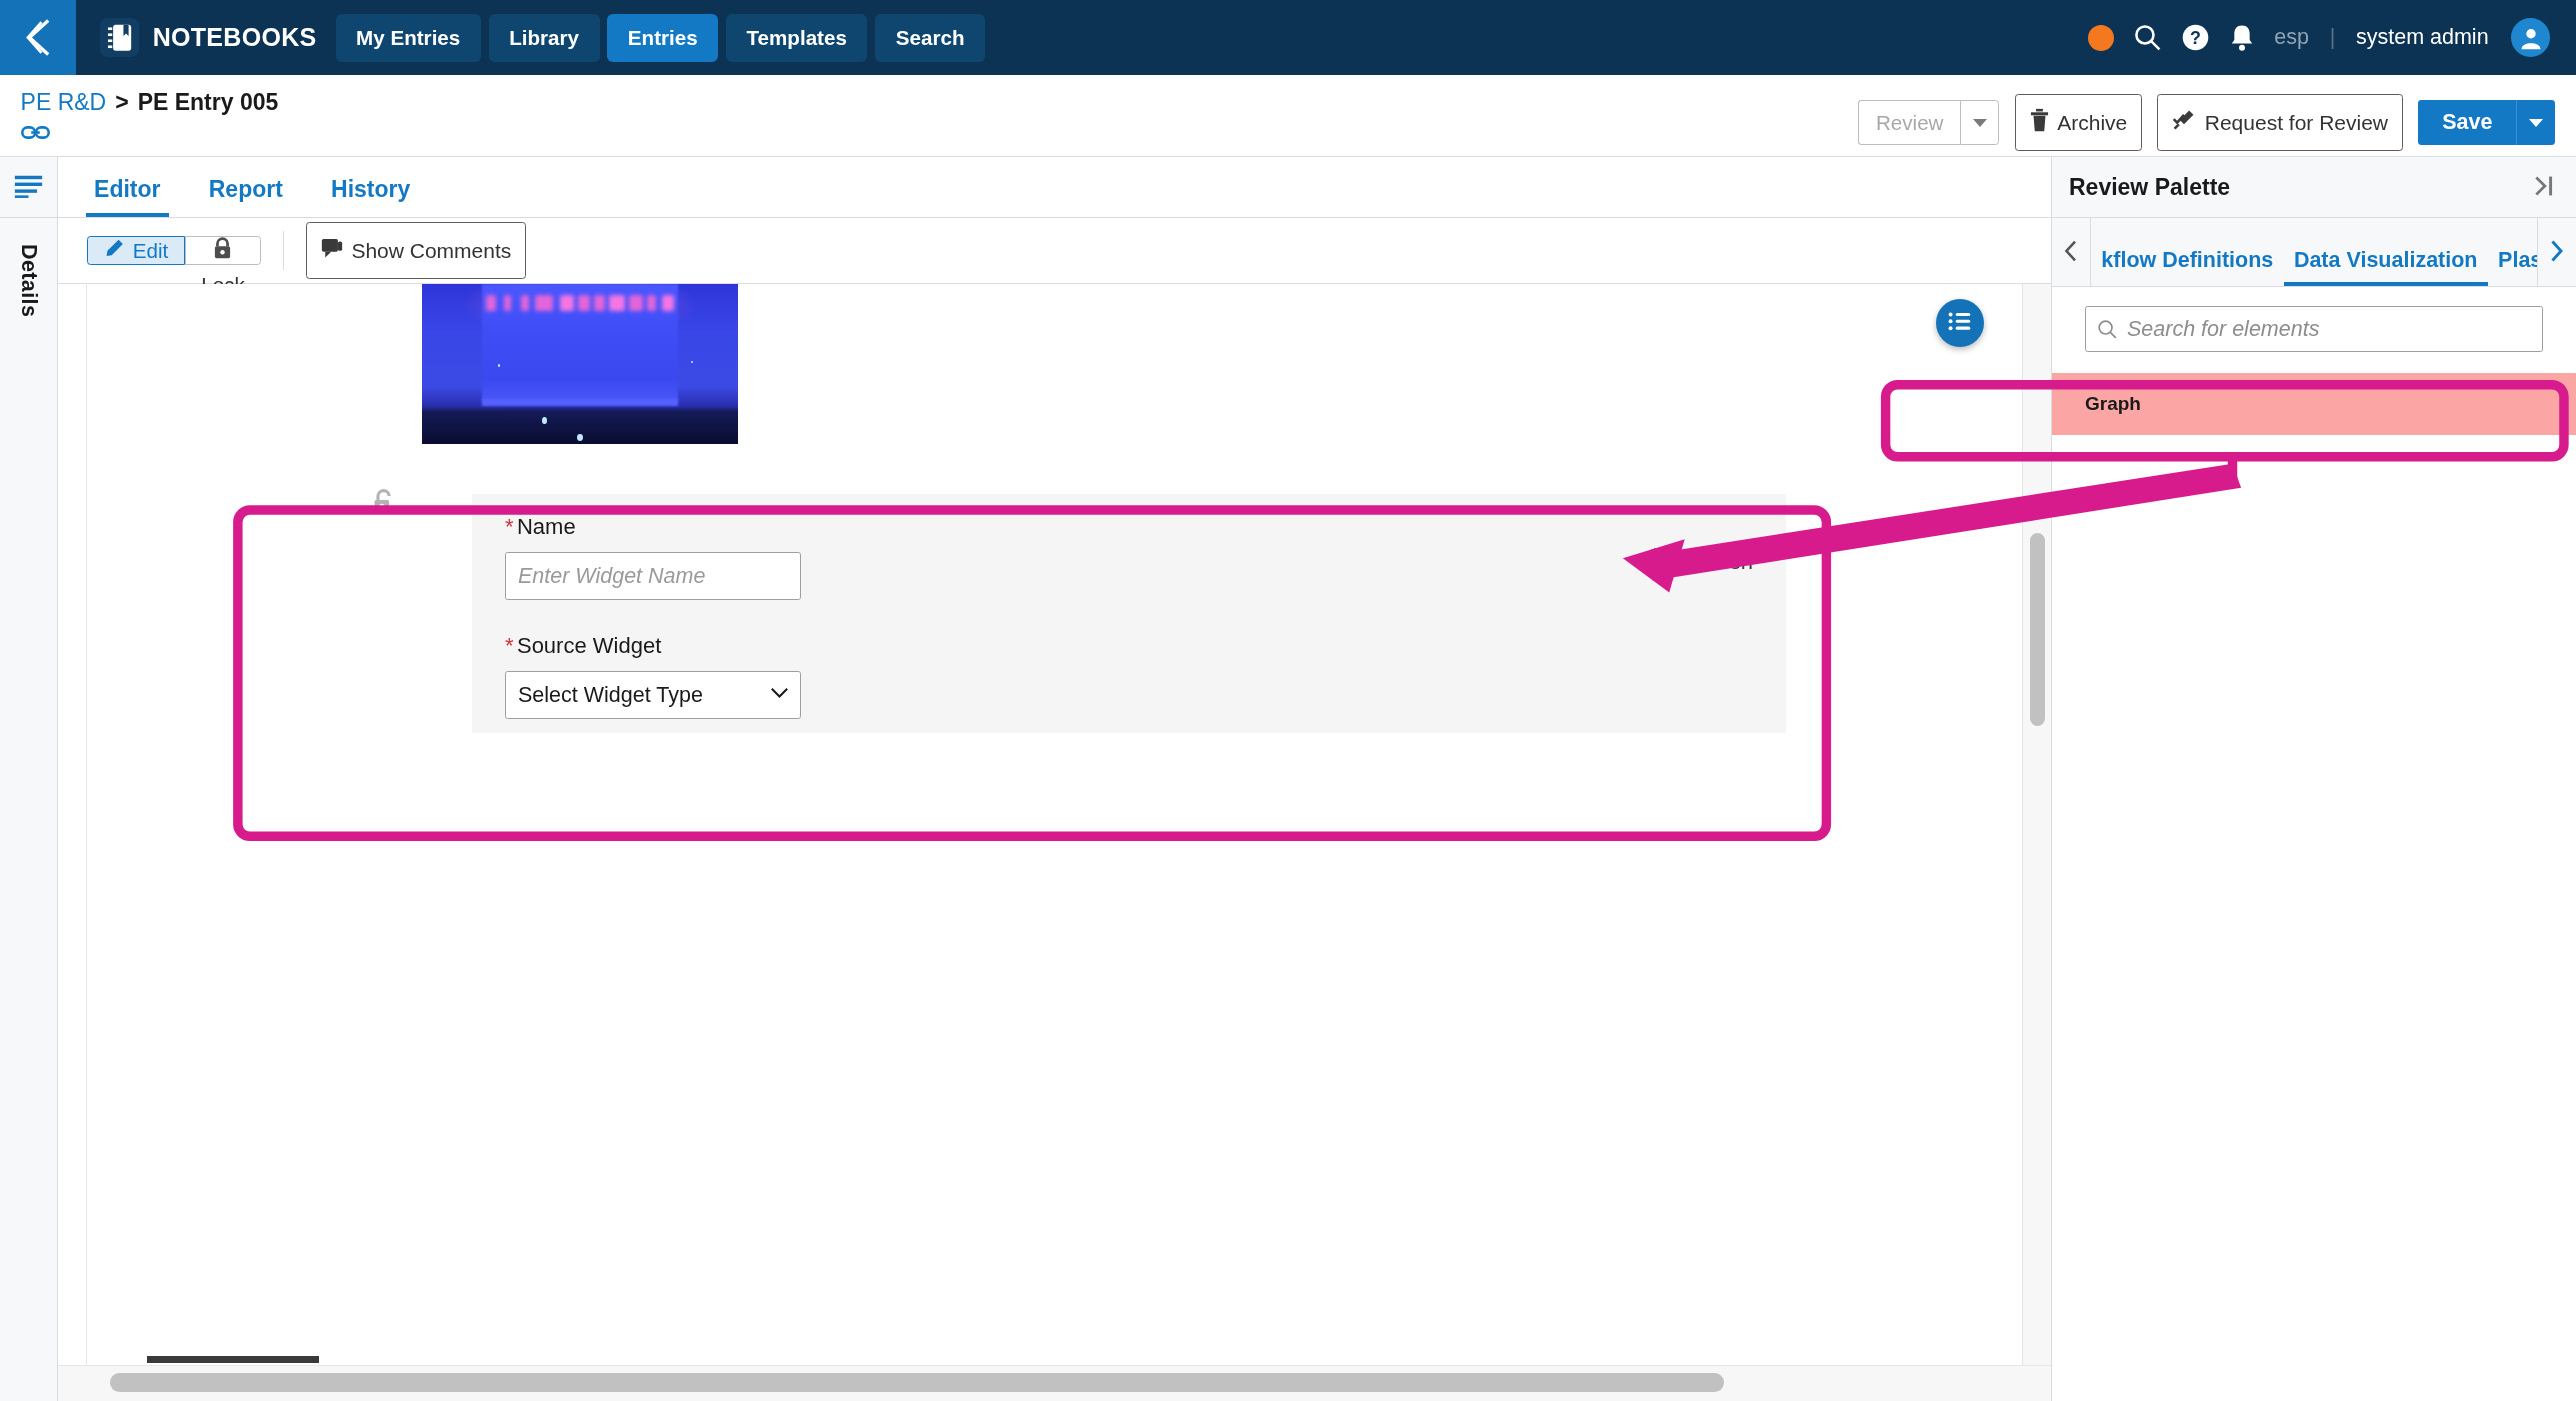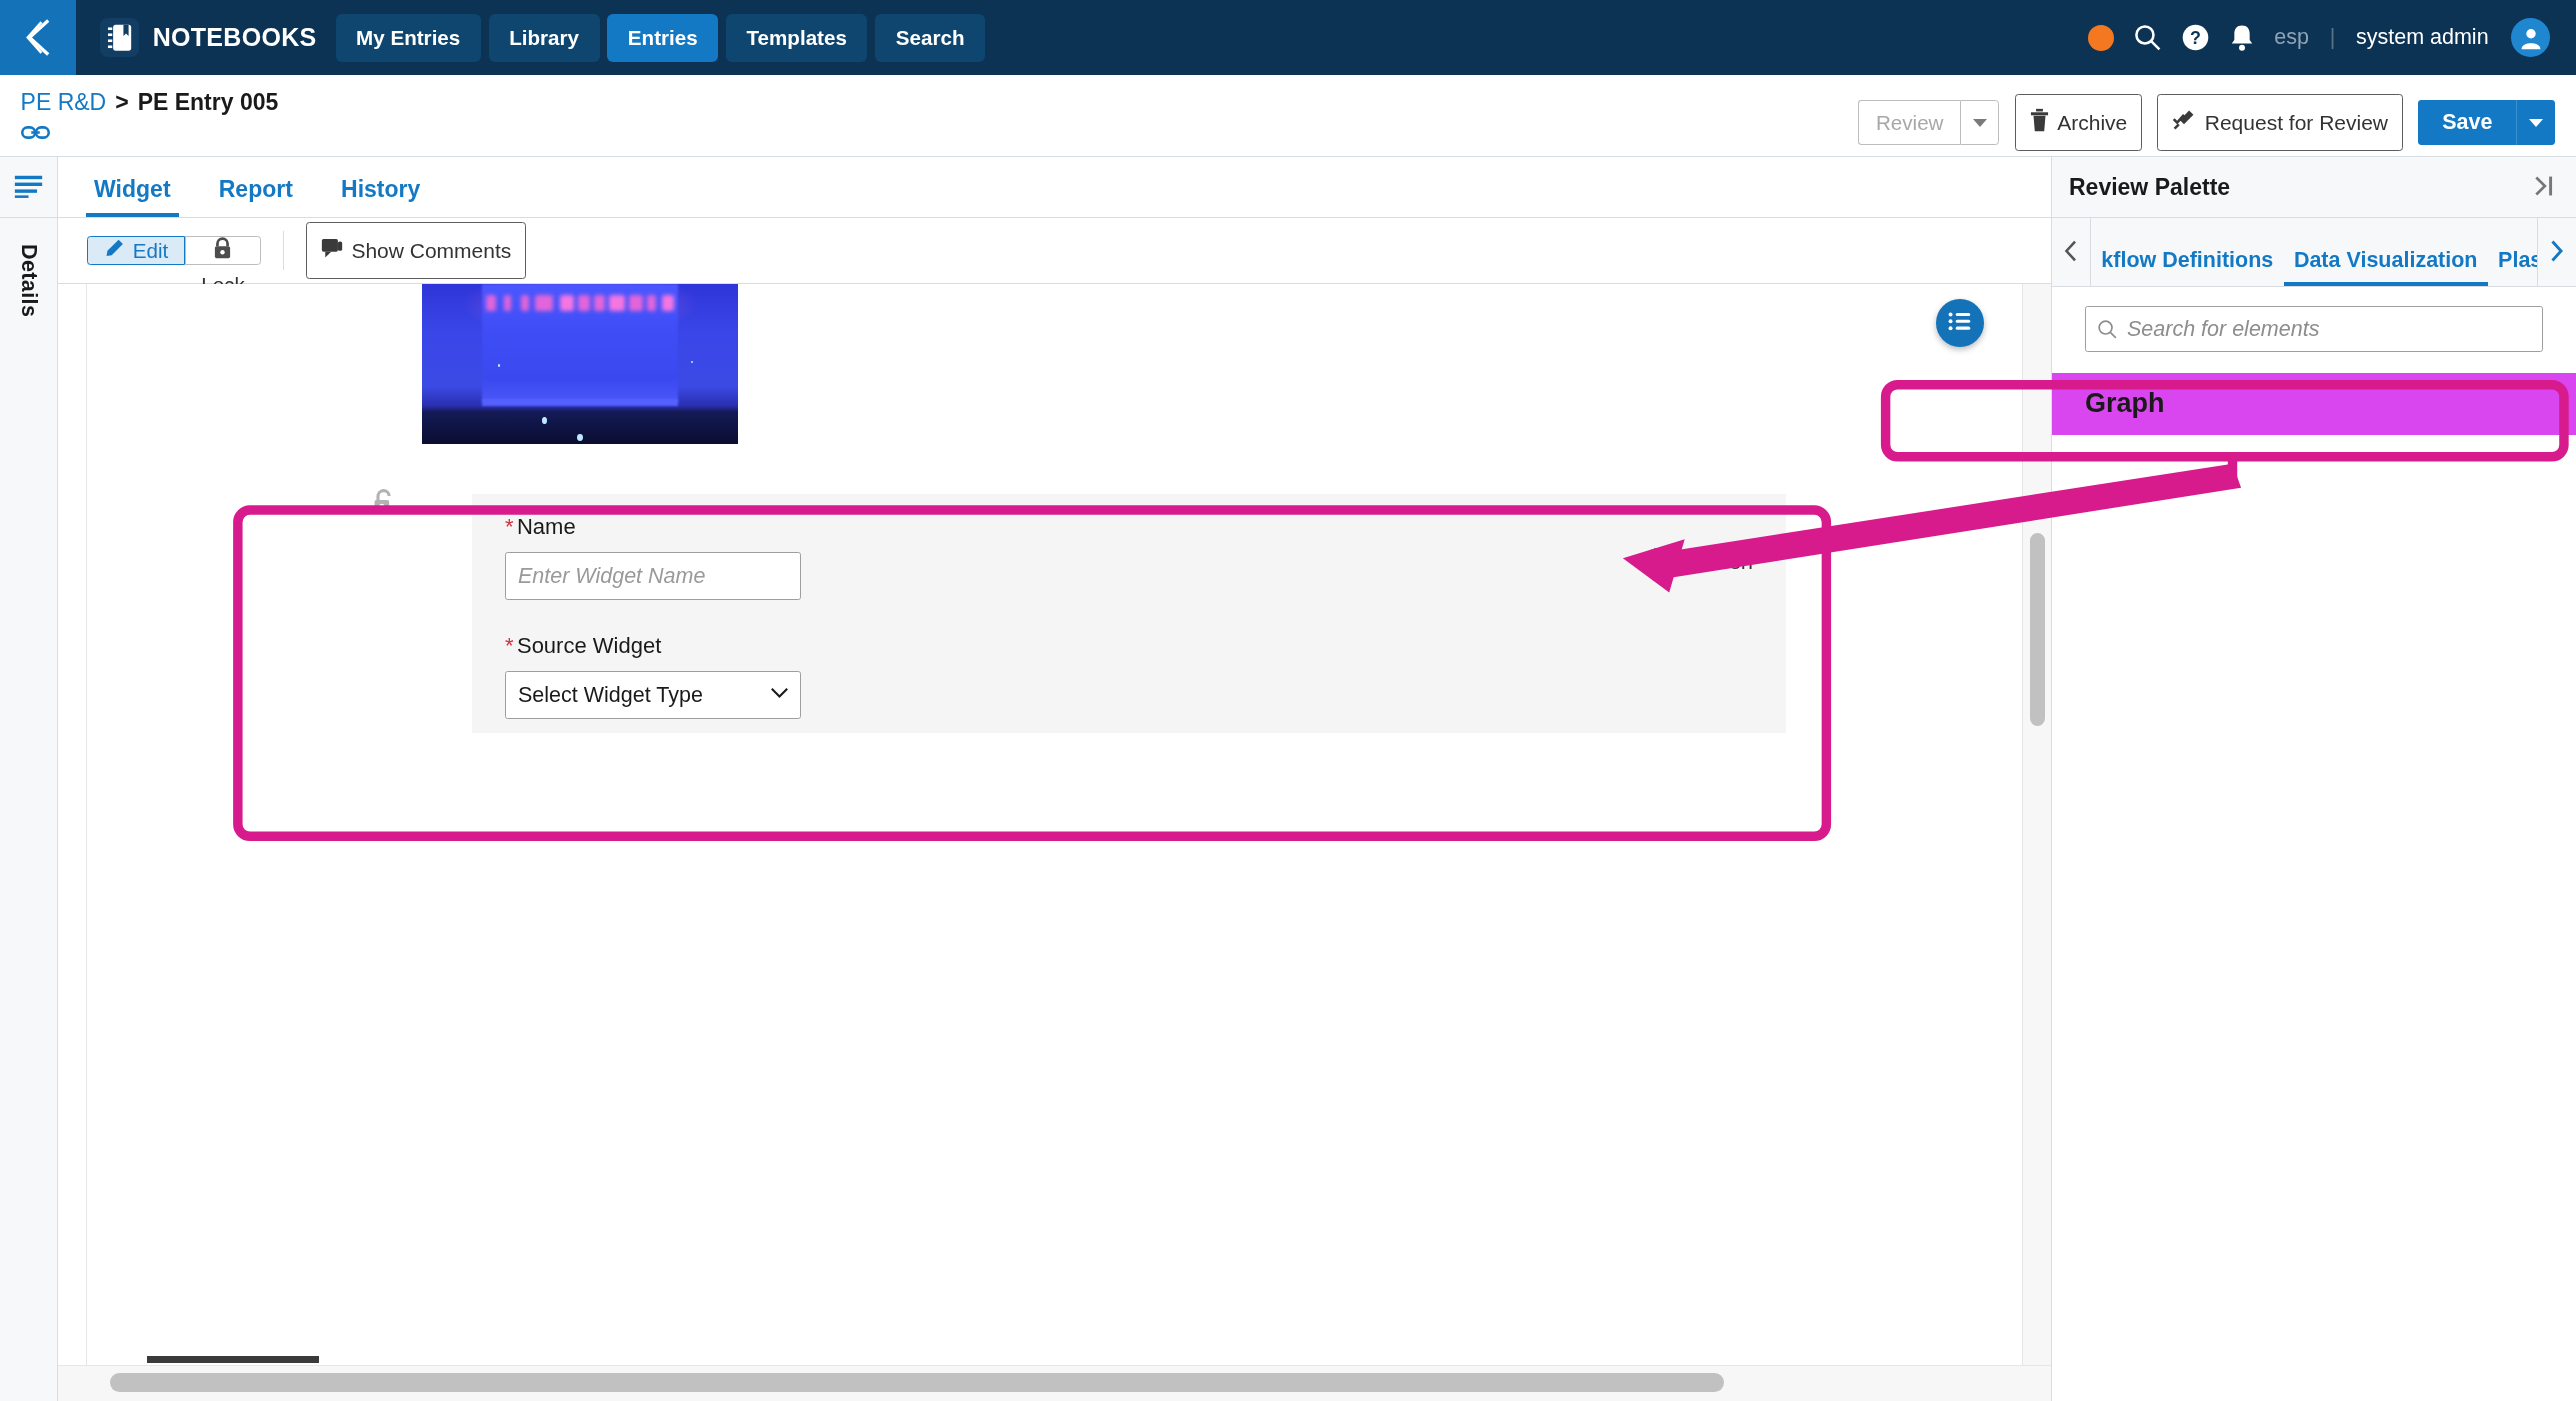--- a/index.html
+++ b/index.html
@@ -275,22 +275,22 @@
   .searchwrap { margin: 0 33px 0 33px; position: relative; }
   .searchinput {
     width: 100%; height: 46px; border: 0.9px solid #9e9e9e; border-radius: 2.6px;
     padding: 0 12px 0 41px; font-size: 21.5px; color: #333;
     font-family: "Liberation Sans", sans-serif; background: #fff;
   }
   .searchinput::placeholder { color: #8d8d8d; font-style: italic; }
   .searchicon { position: absolute; left: 12px; top: 13px; }
   .palitem {
     margin-top: 20.6px; height: 62px; display: flex; align-items: center;
-    padding-left: 33px; font-size: 27px; font-weight: bold; color: #1a1a1a;
-    cursor: pointer; background: #d946ef;
+    padding-left: 33px; font-size: 19px; font-weight: bold; color: #1a1a1a;
+    cursor: pointer; background: #fca5a5;
   }
 
   
   .anno { position: absolute; inset: 0; pointer-events: none; z-index: 30; }
 </style>
 </head>
 <body>
 
 <div class="app">
 
@@ -427,21 +427,21 @@
         </span>
       </div>
       <div class="rail-body">
         <span class="details-label">Details</span>
       </div>
     </div>
 
     <div class="maincol">
 
       <div class="tabsrow">
-        <div class="etab active">Widget</div>
+        <div class="etab active">Editor</div>
         <div class="etab">Report</div>
         <div class="etab">History</div>
       </div>
 
       <div class="toolrow">
         <div class="seg">
           <div class="seg-btn on">
             <span>
               <svg width="20.6" height="20.6" viewBox="0 0 24 24">
                   <path d="M17 2 l5 5 l-13 13 l-6 1 l1 -6 Z" fill="#1379c4"></path>

